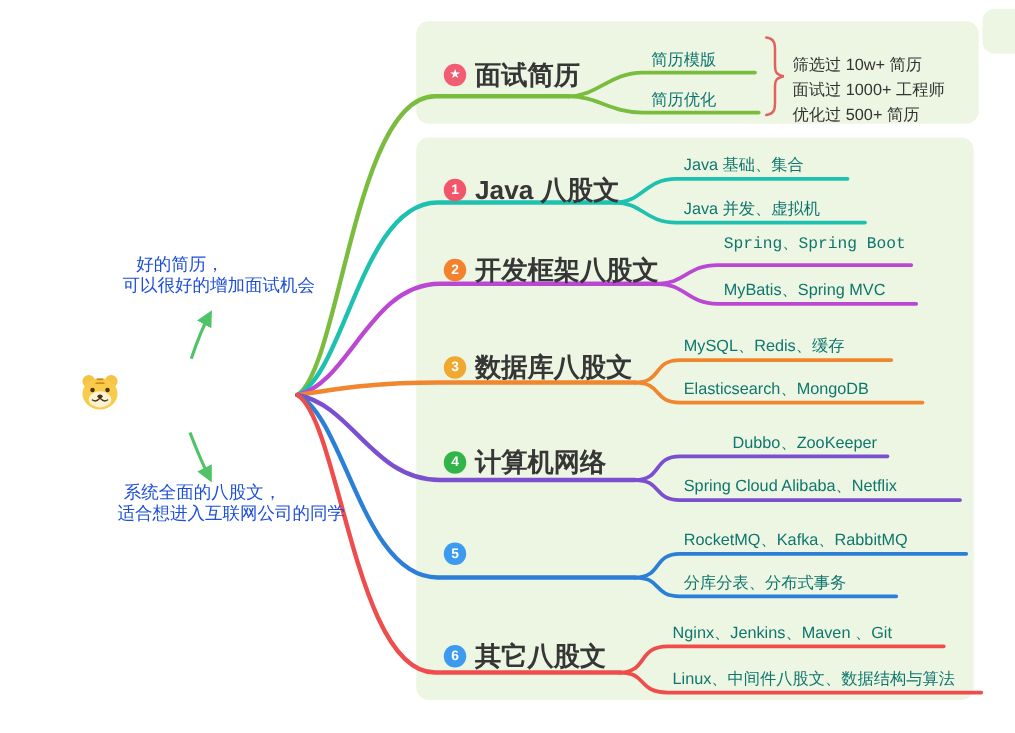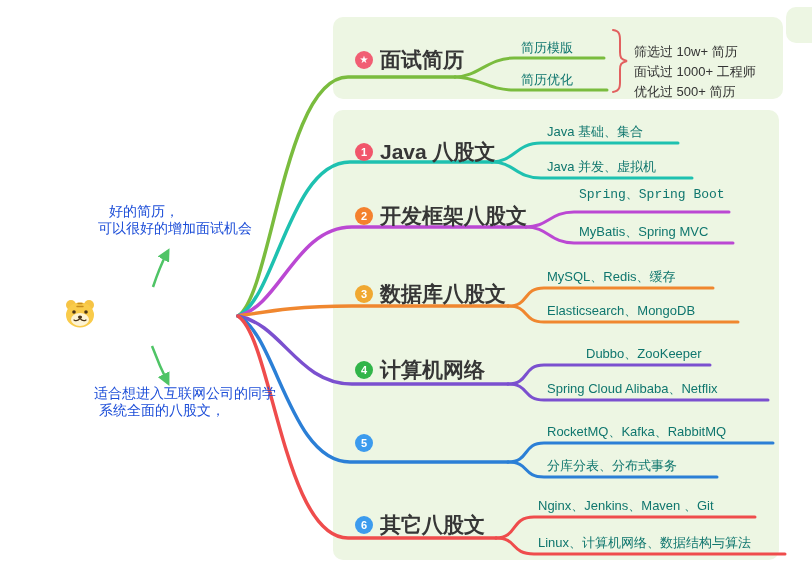--- a/index.html
+++ b/index.html
@@ -89,22 +89,22 @@
     <path d="M16 21.5 q-3 3.5 -6 1.5 M16 21.5 q3 3.5 6 1.5" stroke="#4a3317" fill="none" stroke-width="1.2" stroke-linecap="round"></path>
     <path d="M14 6.5 h4 M13 9.5 h6" stroke="#c78c1e" stroke-width="1.4" stroke-linecap="round"></path>
   </svg>
 </div>
 
 <div class="txt note" style="left:98px;top:203px;">
   <div style="padding-left:11px">好的简历，</div>
   <div>可以很好的增加面试机会</div>
 </div>
 <div class="txt note" style="left:94px;top:385px;">
+  <div style="padding-left:5px">系统全面的八股文，</div>
   <div>适合想进入互联网公司的同学</div>
-  <div style="padding-left:5px">系统全面的八股文，</div>
 </div>
 
 <div class="txt topic" style="left:355px;top:46px;">
   <span class="badge star" style="background: rgb(241, 94, 115);">★</span>
   <span class="tlabel">面试简历</span>
 </div>
 <div class="txt topic" style="left:355px;top:138px;">
   <span class="badge" style="background: rgb(241, 86, 107);">1</span>
   <span class="tlabel">Java 八股文</span>
 </div>
@@ -134,19 +134,19 @@
 <div class="txt child" style="left:547px;top:158px;">Java 并发、虚拟机</div>
 <div class="txt child" style="left:579px;top:185px;font-family:Liberation Mono, monospace;">Spring、Spring Boot</div>
 <div class="txt child" style="left:579px;top:223px;">MyBatis、Spring MVC</div>
 <div class="txt child" style="left:547px;top:268px;">MySQL、Redis、缓存</div>
 <div class="txt child" style="left:547px;top:302px;">Elasticsearch、MongoDB</div>
 <div class="txt child" style="left:566px;top:345px;margin-left:20px;">Dubbo、ZooKeeper</div>
 <div class="txt child" style="left:547px;top:380px;">Spring Cloud Alibaba、Netflix</div>
 <div class="txt child" style="left:547px;top:423px;">RocketMQ、Kafka、RabbitMQ</div>
 <div class="txt child" style="left:547px;top:457px;">分库分表、分布式事务</div>
 <div class="txt child" style="left:538px;top:497px;">Nginx、Jenkins、Maven 、Git</div>
-<div class="txt child" style="left:538px;top:534px;">Linux、计算机网络、数据结构与算法</div>
+<div class="txt child" style="left:538px;top:534px;">Linux、中间件八股文、数据结构与算法</div>
 
 <div class="txt summary" style="left:634px;top:30px;">
   <div>筛选过 10w+ 简历</div>
   <div>面试过 1000+ 工程师</div>
   <div>优化过 500+ 简历</div>
 </div>
 
 </body></html>

